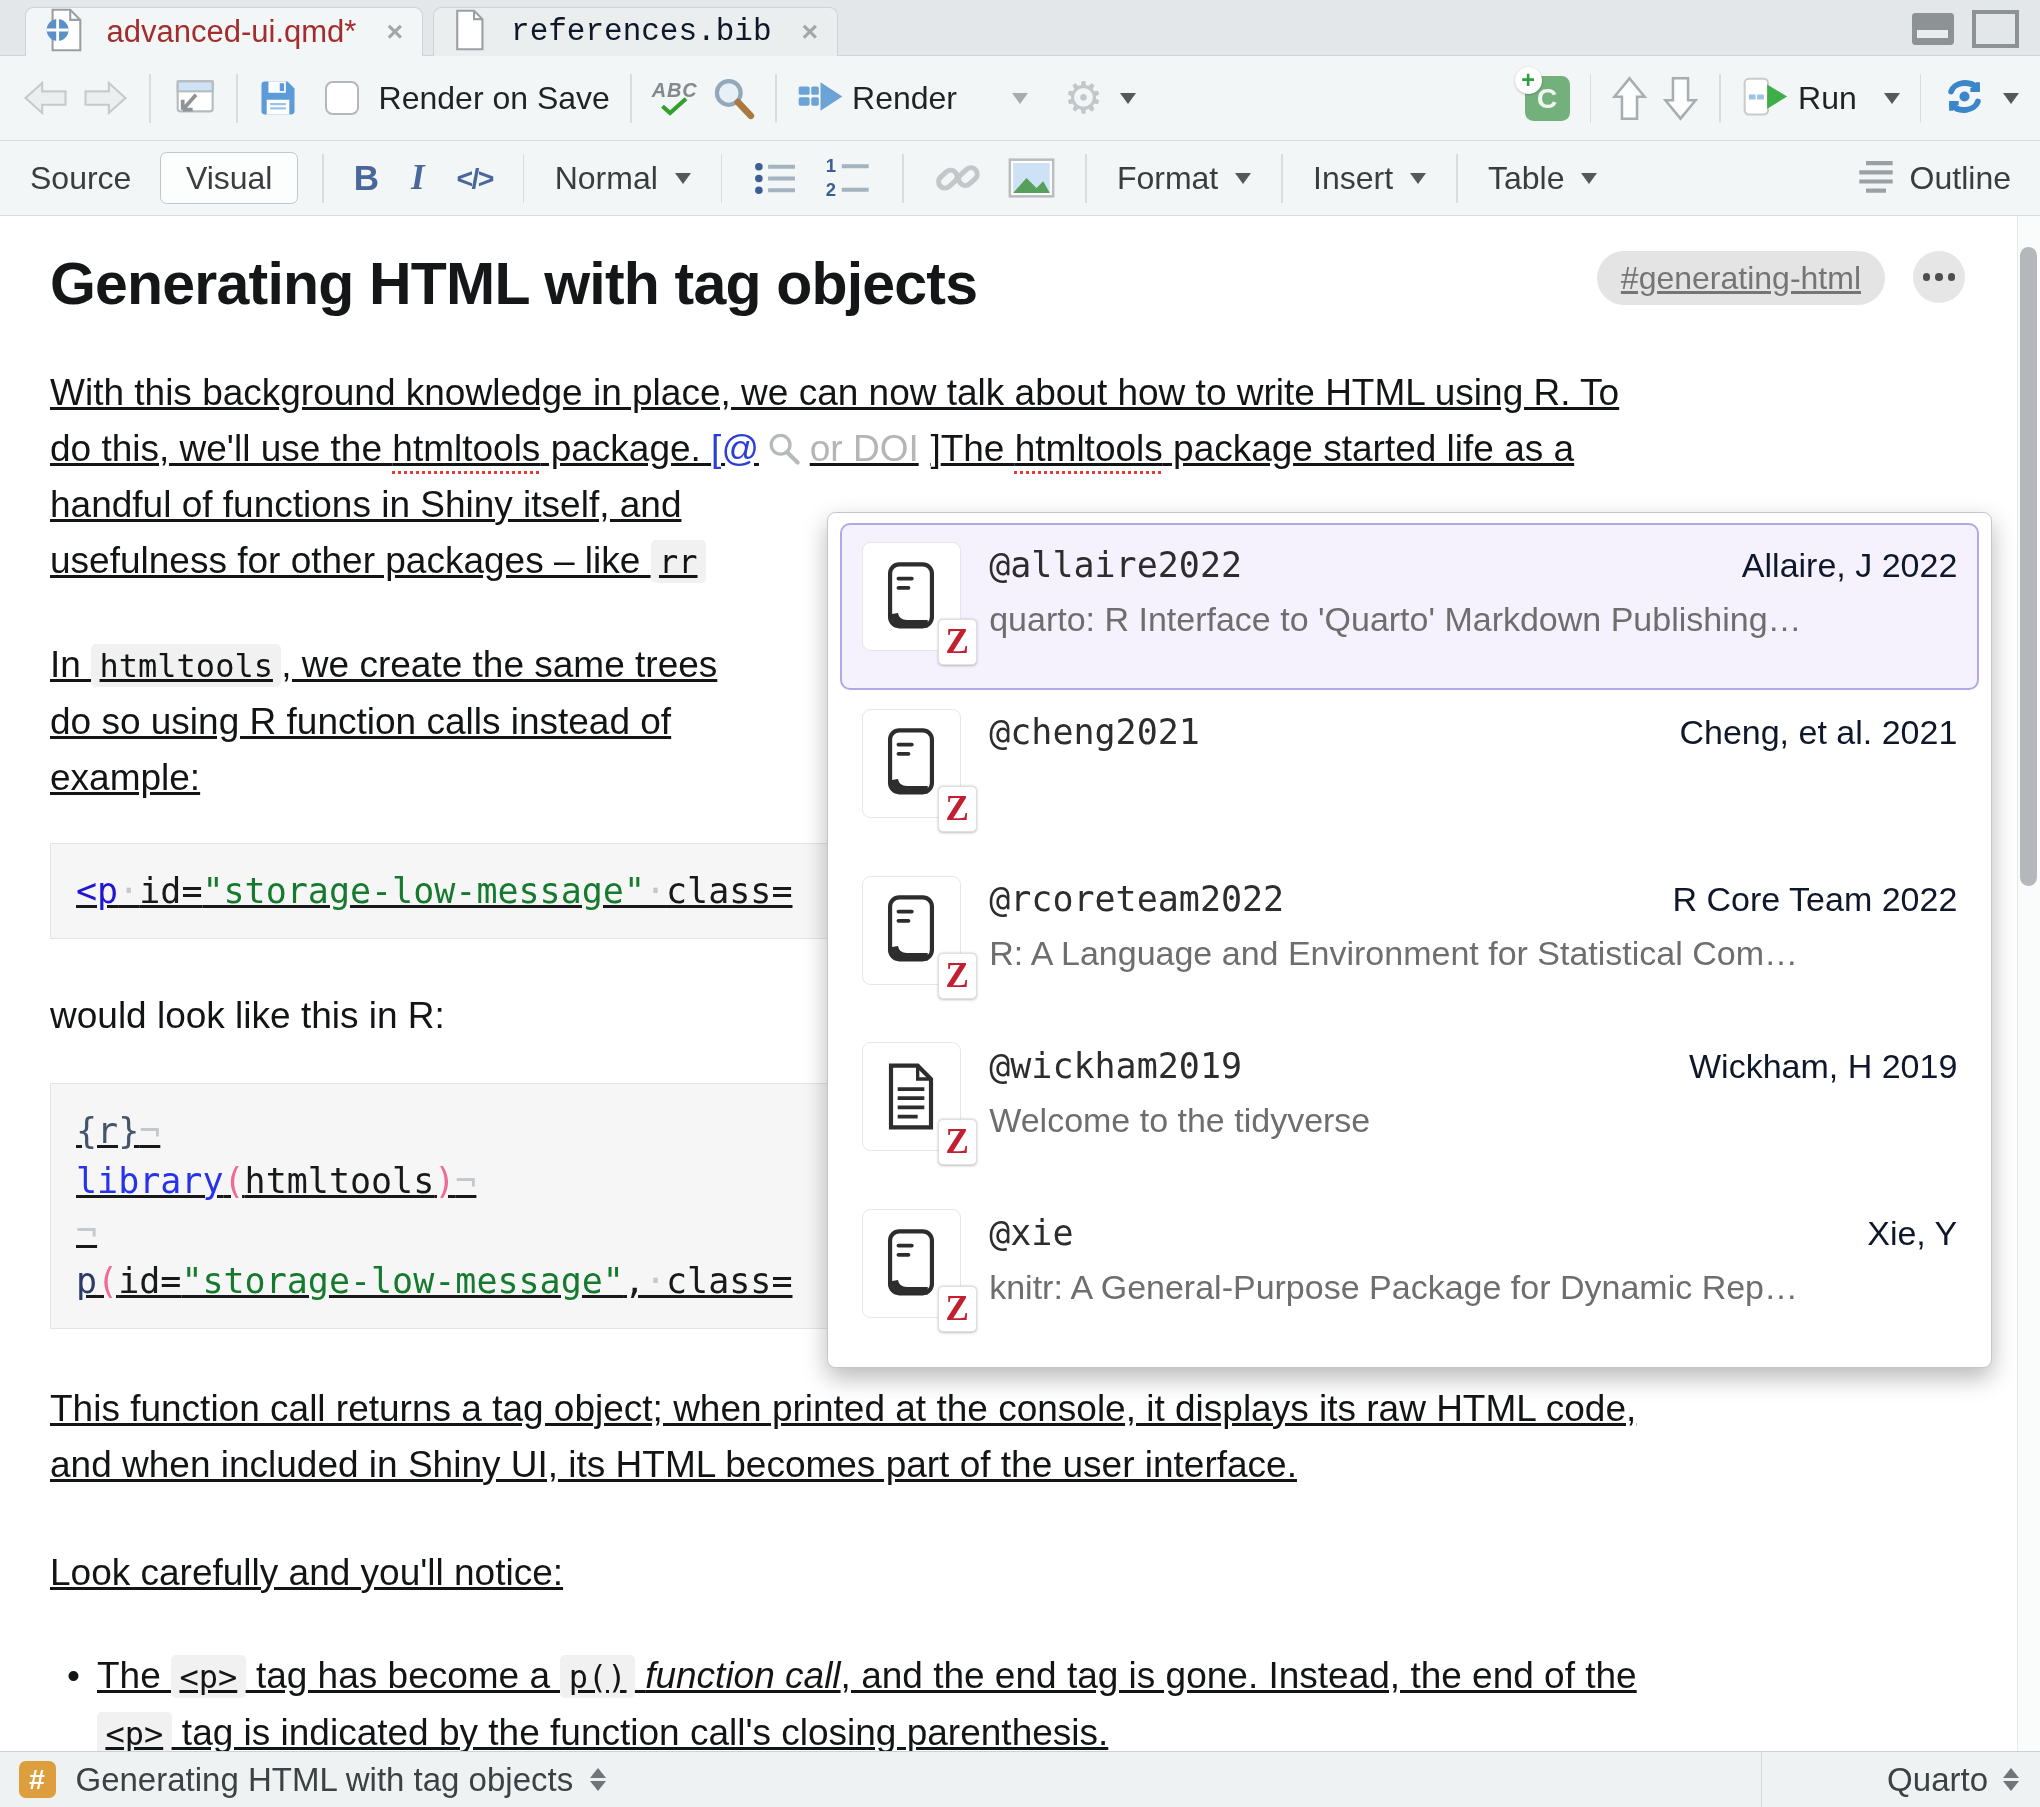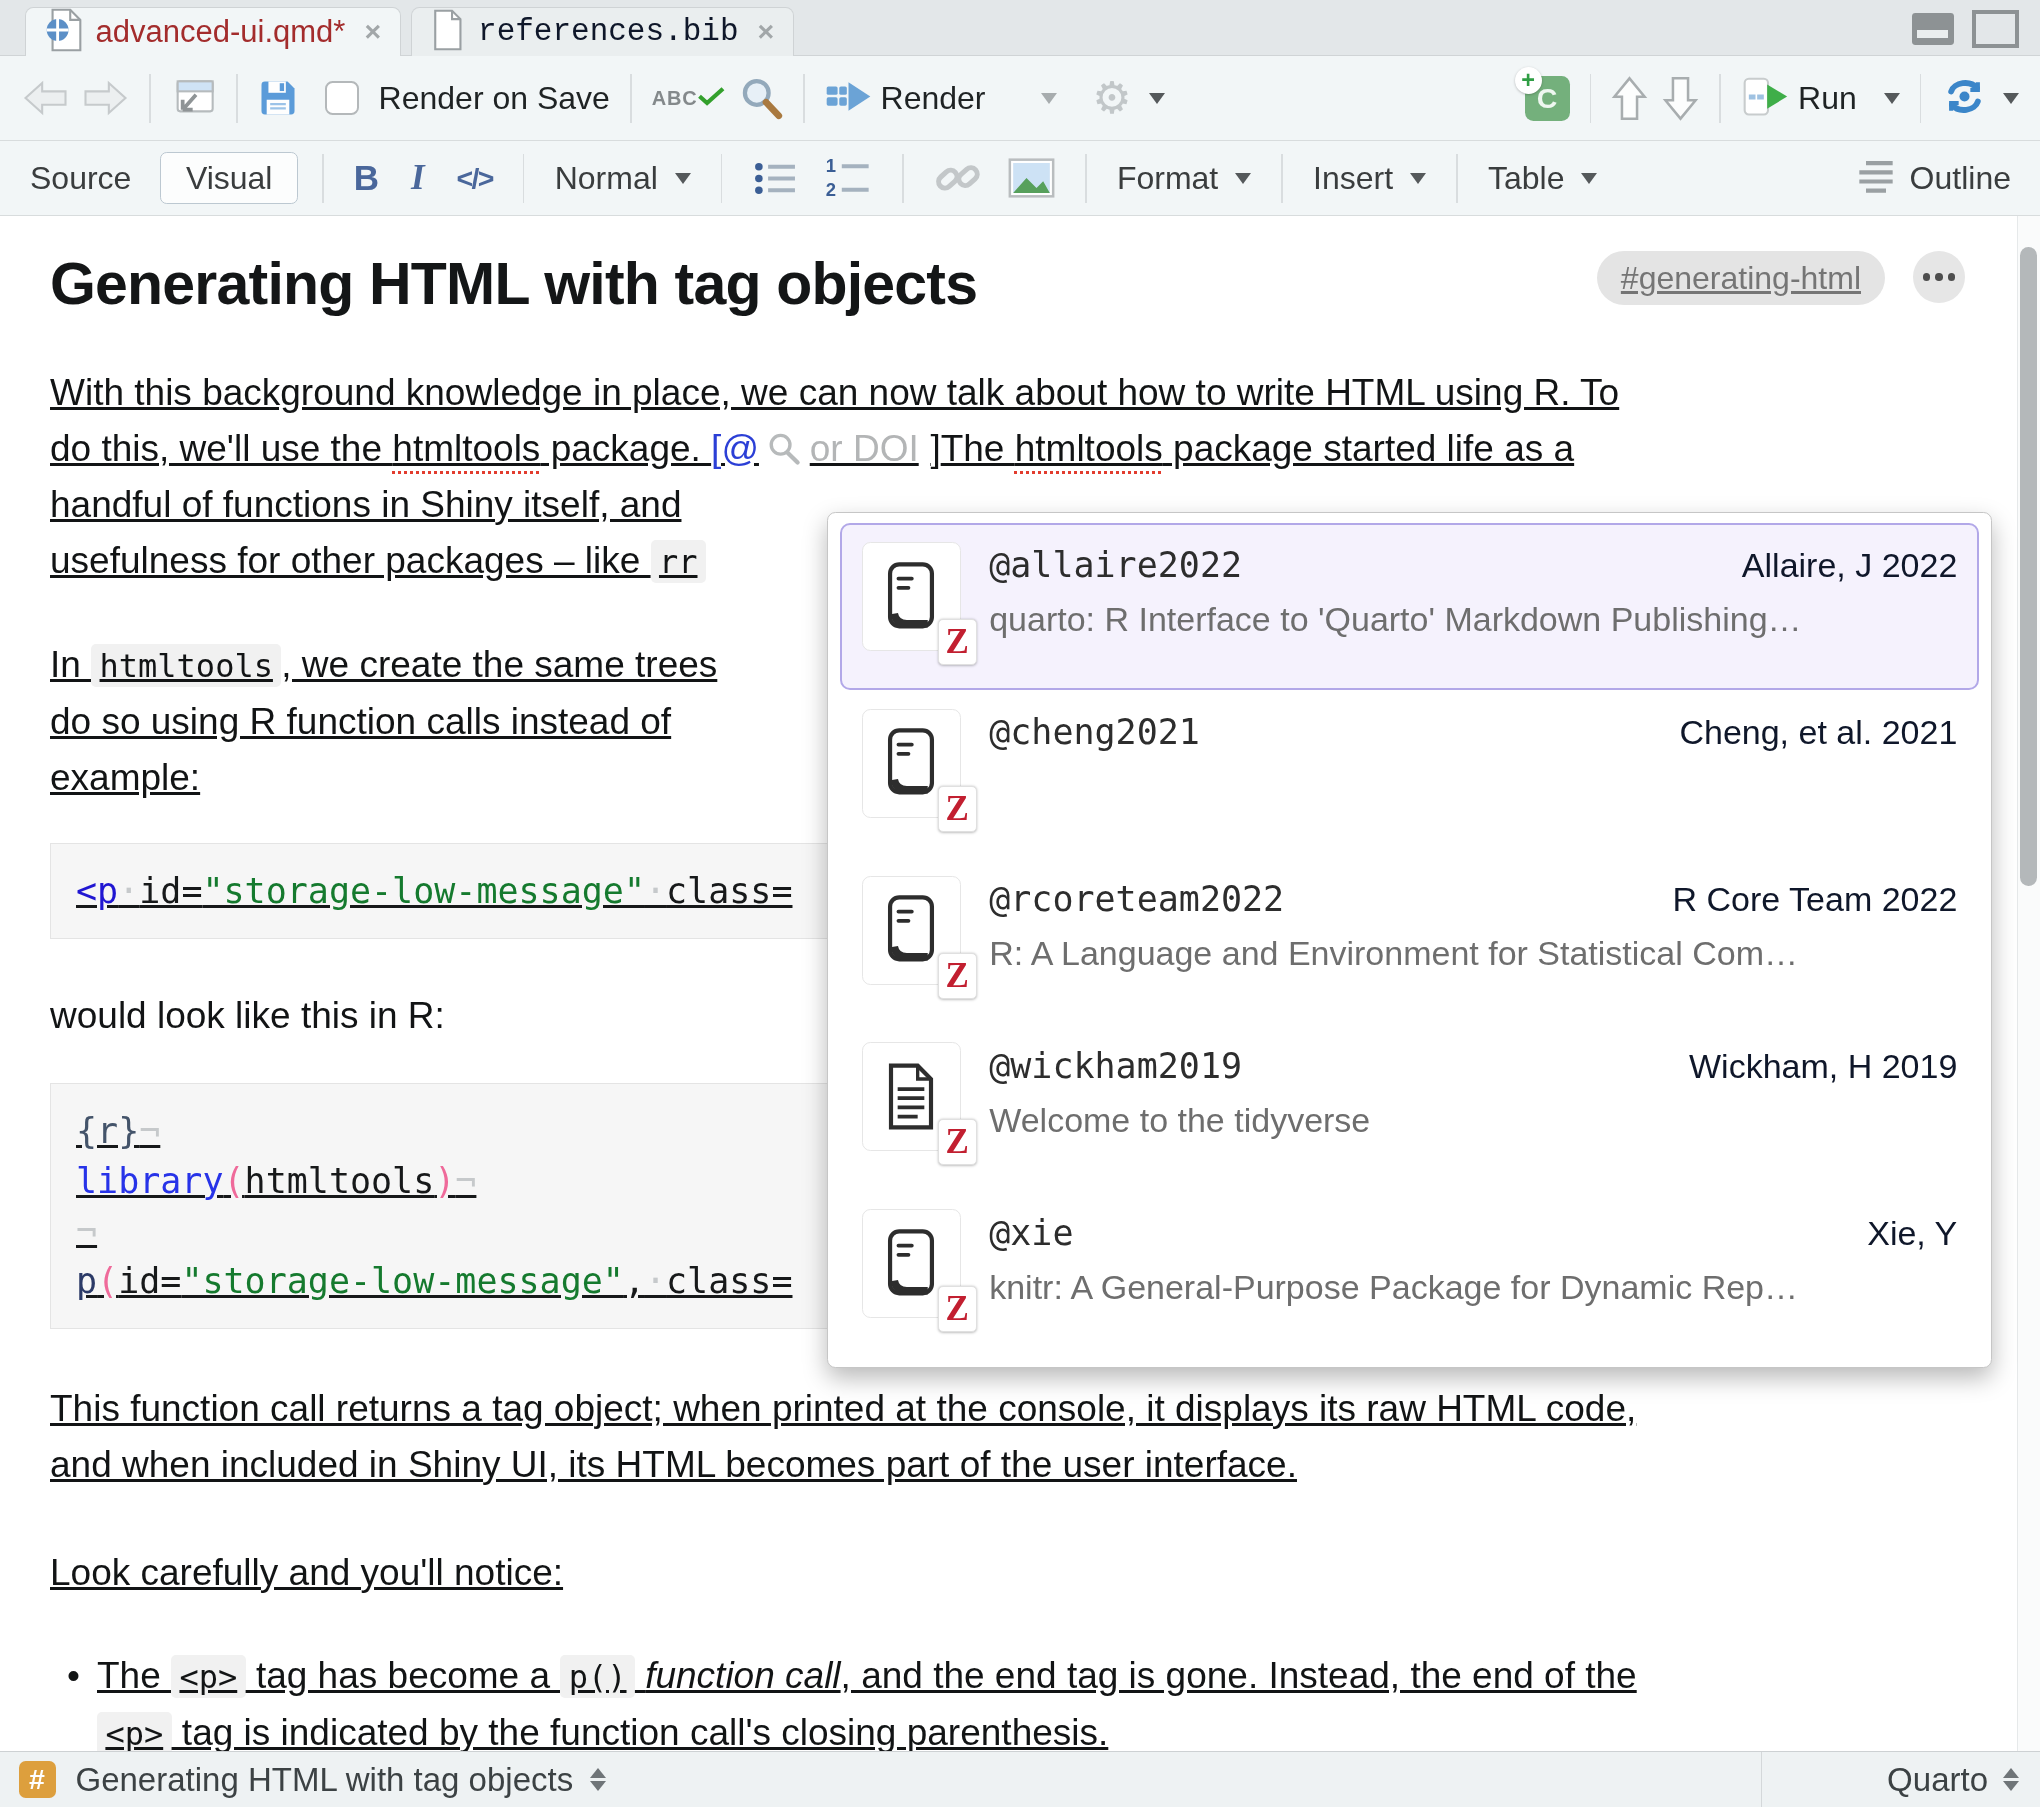--- a/index.html
+++ b/index.html
@@ -3,40 +3,40 @@
 <meta charset="utf-8">
 <style>
   html,body{margin:0;padding:0;}
   body{
     width:2041px;height:1807px;overflow:hidden;position:relative;
     font-family:"Liberation Sans",sans-serif;background:#fff;color:#121415;
     display:flex;flex-direction:column;
   }
   
   .tabbar{height:55px;background:#e3e7e9;border-bottom:0.8px solid #d0d4d6;display:flex;align-items:flex-end;padding-left:25px;position:relative;flex:0 0 auto;}
-  .tab{height:48px;display:flex;align-items:center;gap:14px;padding:0 18.5px;border-radius:8.4px 8.4px 0 0;border:0.8px solid #cfd3d5;border-bottom:none;position:relative;top:0.8px;cursor:default;}
+  .tab{height:48px;display:flex;align-items:center;gap:25px;padding:0 18.5px;border-radius:8.4px 8.4px 0 0;border:0.8px solid #cfd3d5;border-bottom:none;position:relative;top:0.8px;cursor:default;}
   .tab.active{background:#f2f6f7;z-index:2;}
   .tab.inactive{background:#eaeeef;margin-left:10px;}
   .tab-label{font-size:31px;}
   .tab.active .tab-label{color:#a32c2c;}
   .tab.inactive .tab-label{color:#0f172a;font-family:Liberation Mono, monospace;}
   .tab-close{font-size:28.5px;font-weight:bold;color:#a2a7a9;margin-left:5px;}
   .win-btns{position:absolute;right:22px;top:10px;display:flex;gap:18.5px;align-items:center;}
   .win-min{width:42px;height:32px;background:#8d9294;border-radius:3.4px;position:relative;}
   .win-min .slot{position:absolute;left:5.9px;right:5.9px;bottom:6.7px;height:8.4px;background:#e9edee;}
   .win-max{width:39px;height:30px;border:4.2px solid #8d9294;background:transparent;}
   
   .toolbar{height:84px;background:#f2f6f7;border-bottom:0.8px solid #d8dcdd;display:flex;align-items:center;padding:0 15px;flex:0 0 auto;}
   .tb-div{width:1.7px;height:49px;background:#d9dddf;margin:0 13.4px;flex:0 0 auto;}
   .tb-btn{display:flex;align-items:center;gap:8.4px;padding:3.4px 6.7px;flex:0 0 auto;}
   .tb-label{font-size:32px;color:#1f2324;}
   .caret{width:0;height:0;border-left:8.4px solid transparent;border-right:8.4px solid transparent;border-top:11px solid #55595b;margin-left:8.4px;}
   .caret.light{border-top-color:#a7acae;}
   .checkbox{width:30px;height:30px;border:2.5px solid #b4b8ba;border-radius:7.6px;background:#fff;margin-right:11.7px;}
-  .abc-wrap{display:flex;flex-direction:row;align-items:center;line-height:1;}
+  .abc-wrap{display:flex;flex-direction:column;align-items:center;line-height:1;font-style:italic;}
   .abc-txt{font-size:20px;font-weight:bold;color:#84898b;letter-spacing:0.8px;}
   .gear{font-size:44px;color:#c2c7c9;line-height:1;}
   .chunk-icon{width:45px;height:45px;background:#74b07c;border-radius:8.4px;color:#eef7f0;font-size:28.5px;font-weight:bold;display:flex;align-items:center;justify-content:center;position:relative;}
   .chunk-plus{position:absolute;top:-8.4px;left:-10px;width:27px;height:27px;background:#fff;border-radius:50%;color:#2f9e44;font-size:23.5px;font-weight:bold;display:flex;align-items:center;justify-content:center;box-shadow:0 0.8px 2.5px rgba(0,0,0,.25);}
   .right-group{margin-left:auto;display:flex;align-items:center;}
   
   .formatbar{height:74px;background:#f2f6f7;border-bottom:0.8px solid #d8dcdd;display:flex;align-items:center;padding:0 30px;flex:0 0 auto;}
   .fmt-label{font-size:32px;color:#3a3d3e;}
   .visual-btn{background:#fcfdfd;border:1.7px solid #bcc8d1;border-radius:6.7px;padding:6.7px 25px;margin-left:28.5px;}
   .fmt-b{font-size:35px;font-weight:800;color:#4a679b;}

